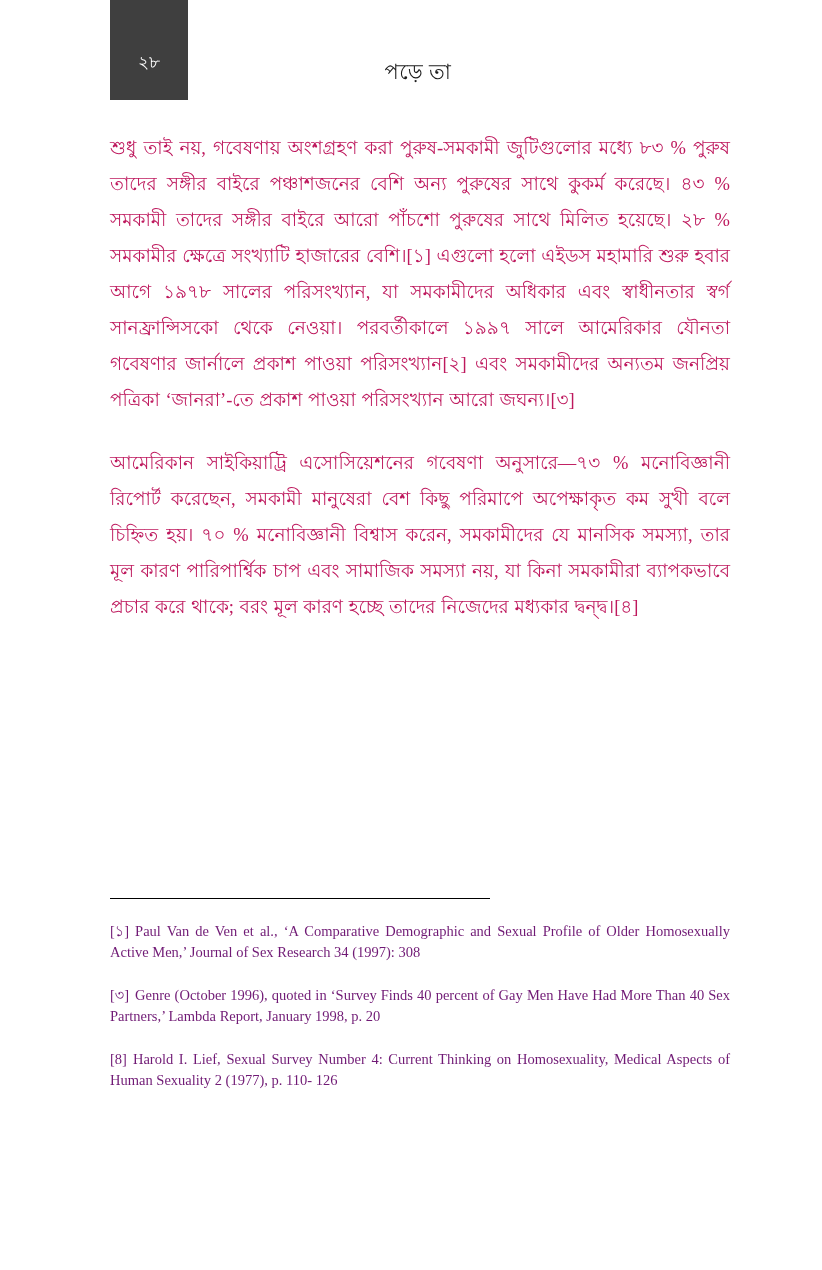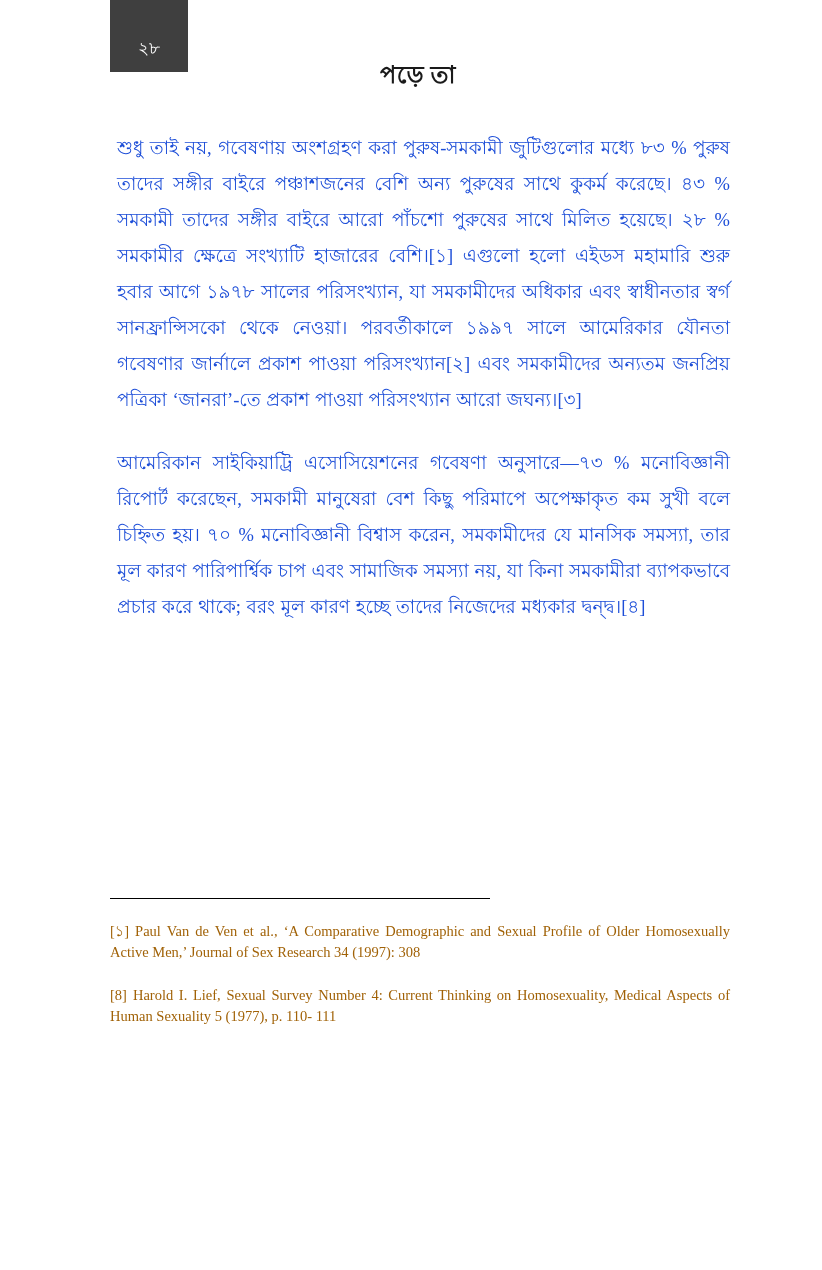--- a/index.html
+++ b/index.html
@@ -26,60 +26,60 @@
   
   .header {
     position: relative;
     height: 108px;
   }
   .page-number-box {
     position: absolute;
     left: 110px;
     top: 0;
     width: 78px;
-    height: 72px;
+    height: 100px;
     background: #3f3f3f;
     color: #ffffff;
     display: flex;
     align-items: center;
     justify-content: center;
     font-size: 17px;
     font-family: "Liberation Serif", serif;
   }
   .page-number-box span {
     display: block;
     padding-top: 26px;
   }
   .header-title {
     position: absolute;
     left: 0;
     right: 0;
     top: 56px;
     text-align: center;
-    font-size: 24px;
+    font-size: 21px;
     letter-spacing: 0.5px;
-    font-weight: 700;
+    font-weight: 400;
     color: #1a1a1a;
     padding-left: 14px;
   }
 
   
   .content {
     position: absolute;
     left: 110px;
     top: 130px;
     width: 620px;
   }
   p.body-par {
-    margin: 0 0 26px 7px;
+    margin: 0 0 26px 0;
     font-size: 18.5px;
     line-height: 1.95;
     text-align: justify;
     text-justify: inter-word;
-    color: #1d4ed8;
+    color: #be185d;
     word-spacing: 1px;
   }
   p.body-par:last-child {
     margin-bottom: 0;
   }
 
   
   .footnotes {
     position: absolute;
     left: 110px;
@@ -88,21 +88,21 @@
   }
   .fn-rule {
     width: 380px;
     height: 1px;
     background: #000000;
     margin: 0 0 22px 0;
   }
   .fn-item {
     font-size: 14.5px;
     line-height: 1.45;
-    color: #a16207;
+    color: #701a75;
     margin: 0 0 22px 0;
     text-align: justify;
   }
   .fn-item:last-child {
     margin-bottom: 0;
   }
   .fn-marker {
     margin-right: 6px;
   }
 </style>
@@ -124,19 +124,22 @@
   </div>
 
   <div class="footnotes">
     <div class="fn-rule"></div>
 
     <div class="fn-item">
       <span class="fn-marker">[১]</span><span>Paul Van de Ven et al., ‘A Comparative Demographic and Sexual Profile of Older Homosexually Active Men,’ Journal of Sex Research 34 (1997): 308</span>
     </div>
 
 
+    <div class="fn-item">
+      <span class="fn-marker">[৩]</span><span>Genre (October 1996), quoted in ‘Survey Finds 40 percent of Gay Men Have Had More Than 40 Sex Partners,’ Lambda Report, January 1998, p. 20</span>
+    </div>
 
     <div class="fn-item">
-      <span class="fn-marker">[8]</span><span>Harold I. Lief, Sexual Survey Number 4: Current Thinking on Homosexuality, Medical Aspects of Human Sexuality 5 (1977), p. 110- 111</span>
+      <span class="fn-marker">[8]</span><span>Harold I. Lief, Sexual Survey Number 4: Current Thinking on Homosexuality, Medical Aspects of Human Sexuality 2 (1977), p. 110- 126</span>
     </div>
   </div>
 
 </div>
 
 </body></html>

